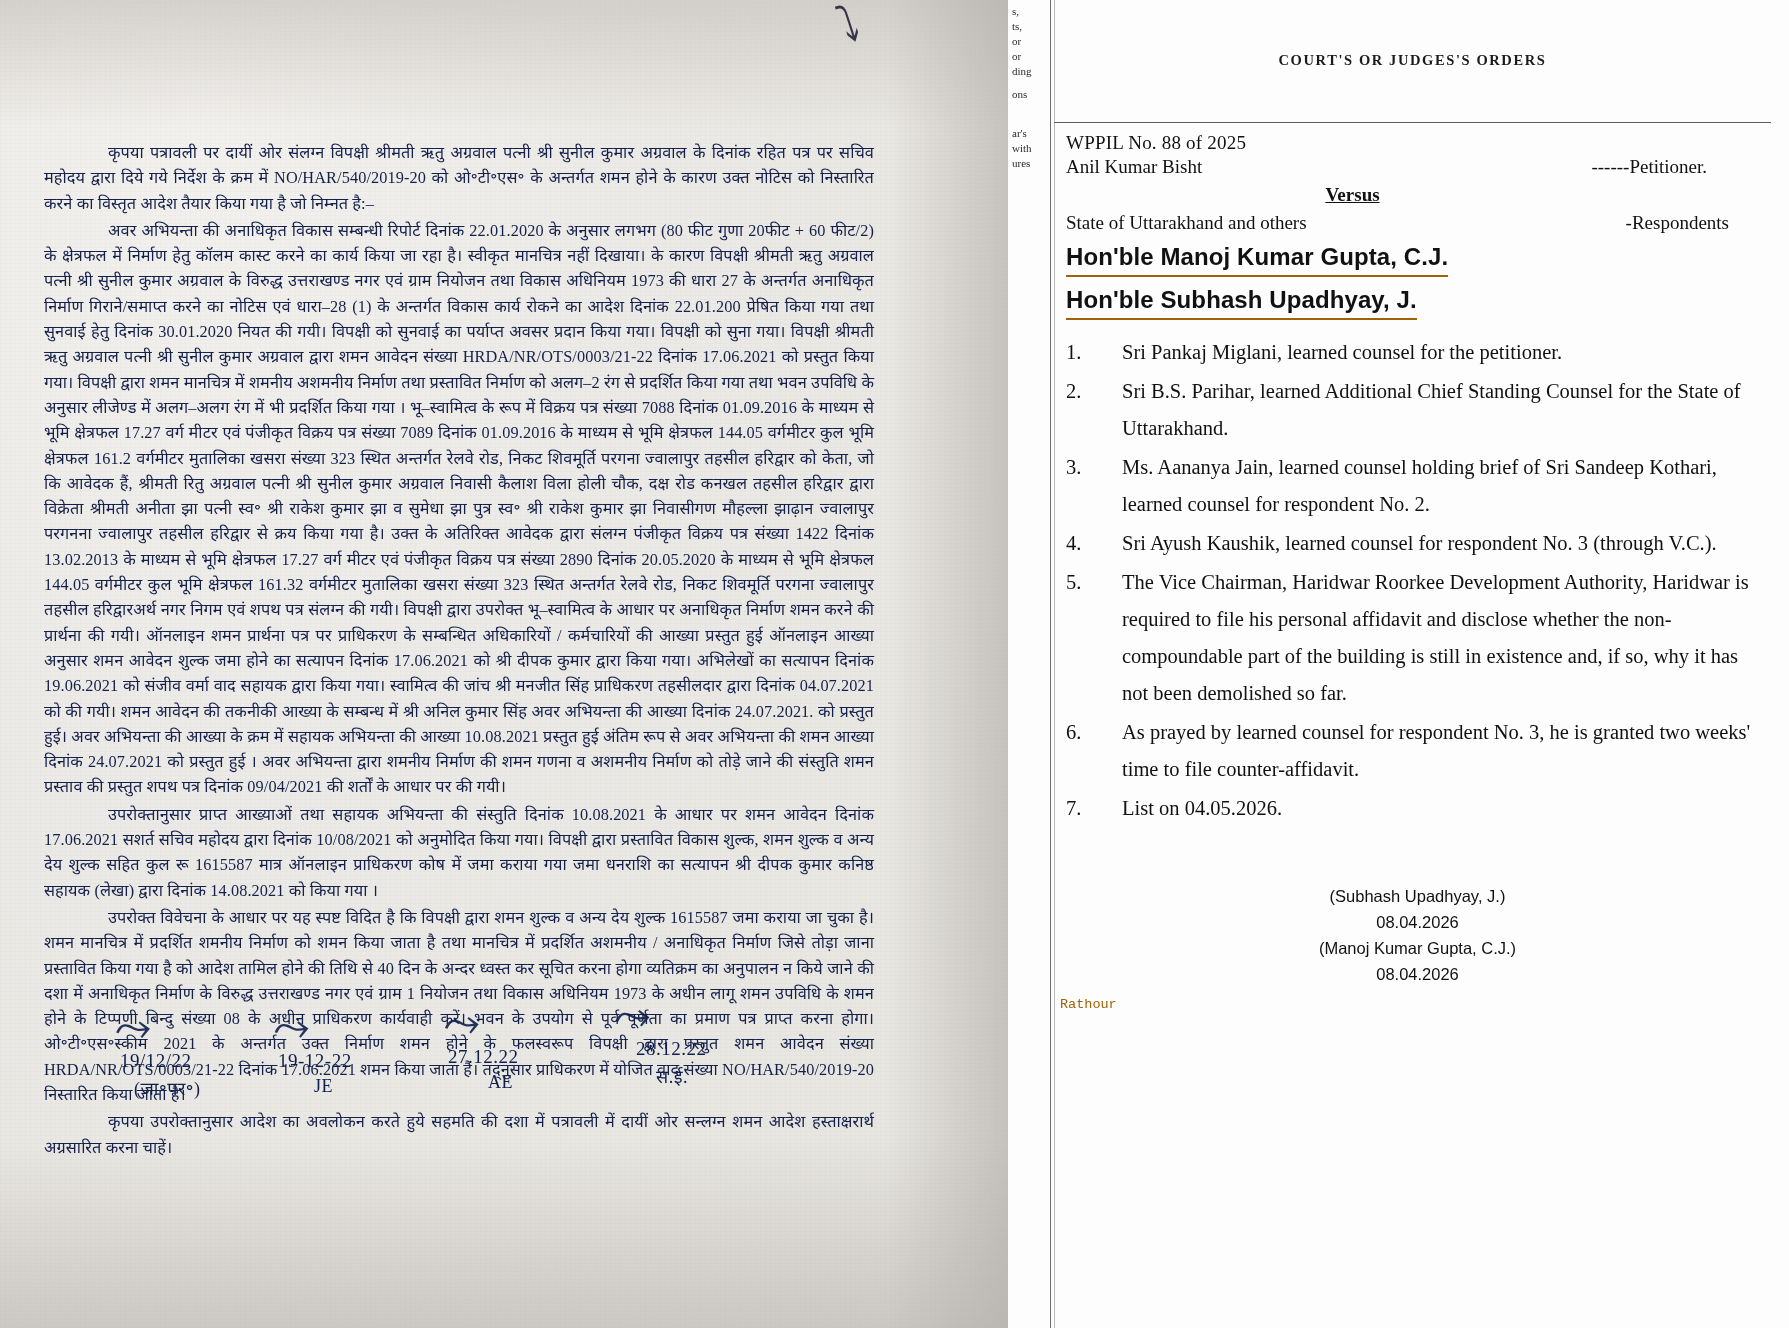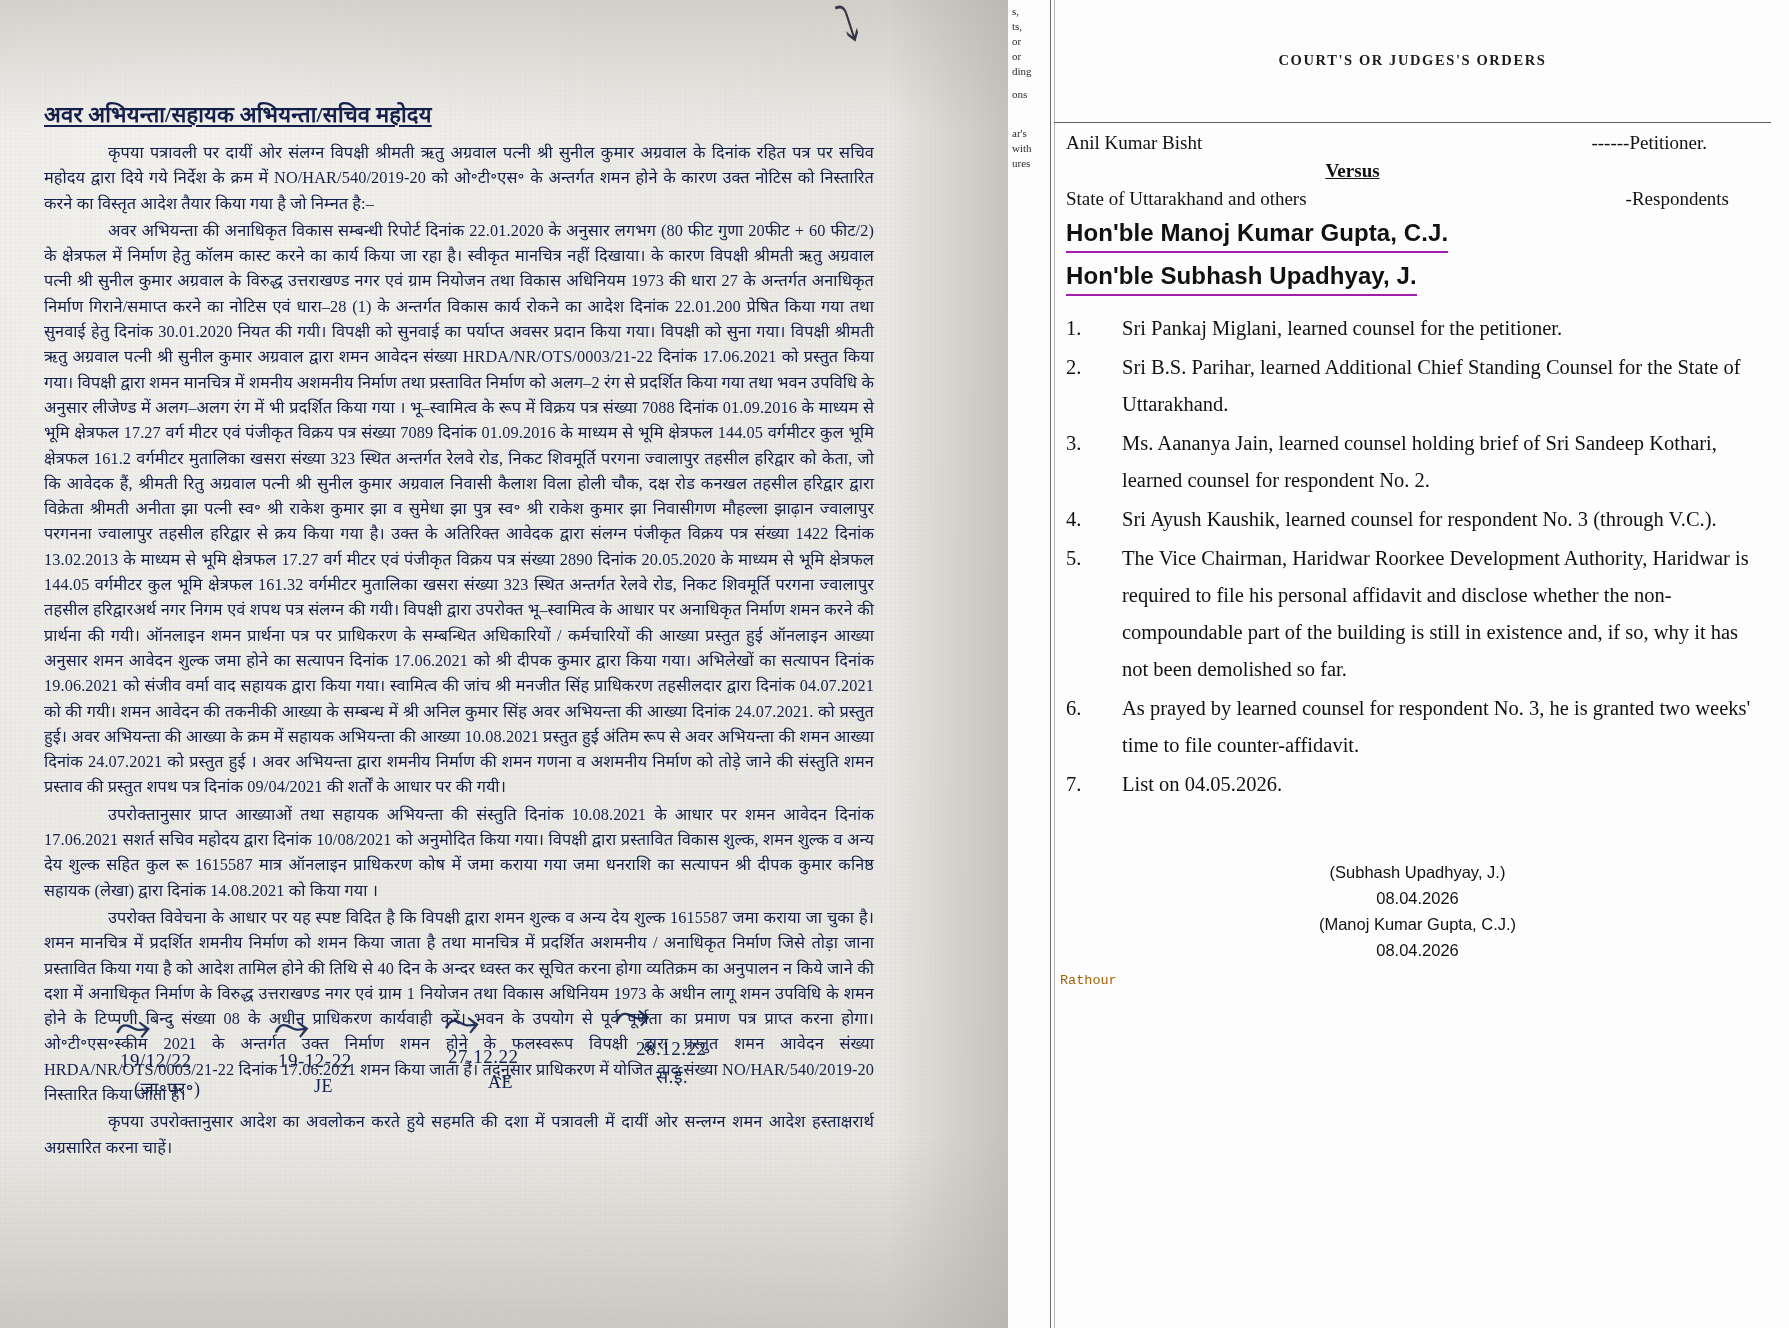--- a/index.html
+++ b/index.html
@@ -221,21 +221,21 @@
     margin: 6px 0 6px 0;
     padding-right: 130px;
     text-decoration: underline;
   }
   .judge {
     font-family: "Liberation Sans", sans-serif;
     font-size: 24px;
     font-weight: 700;
     letter-spacing: .1px;
     margin-top: 6px;
-    border-bottom: 2px solid #a21caf;
+    border-bottom: 2px solid #a16207;
     display: inline-block;
     padding-bottom: 1px;
   }
   .judge-wrap { line-height: 34px; }
   .items {
     margin-top: 14px;
     font-family: "Liberation Serif", serif;
     font-size: 20.5px;
     line-height: 37px;
     color: #111;
@@ -279,21 +279,20 @@
 <div class="page">
 
   <div class="left-doc">
     <div class="paper-noise"></div>
     <div class="paper-shade-top"></div>
     <div class="paper-shade-right"></div>
     <div class="paper-shade-bottom"></div>
 
     <div class="corner-scrawl">⤵</div>
 
-    <div class="hand-title">अवर अभियन्ता/सहायक अभियन्ता/सचिव महोदय</div>
 
     <div class="hand-body">
       <p>कृपया पत्रावली पर दायीं ओर संलग्न विपक्षी श्रीमती ऋतु अग्रवाल पत्नी श्री सुनील कुमार अग्रवाल के दिनांक रहित पत्र पर सचिव महोदय द्वारा दिये गये निर्देश के क्रम में NO/HAR/540/2019-20 को ओ॰टी॰एस॰ के अन्तर्गत शमन होने के कारण उक्त नोटिस को निस्तारित करने का विस्तृत आदेश तैयार किया गया है जो निम्नत है:–</p>
       <p>अवर अभियन्ता की अनाधिकृत विकास सम्बन्धी रिपोर्ट दिनांक 22.01.2020 के अनुसार लगभग (80 फीट गुणा 20फीट + 60 फीट/2) के क्षेत्रफल में निर्माण हेतु कॉलम कास्ट करने का कार्य किया जा रहा है। स्वीकृत मानचित्र नहीं दिखाया। के कारण विपक्षी श्रीमती ऋतु अग्रवाल पत्नी श्री सुनील कुमार अग्रवाल के विरुद्ध उत्तराखण्ड नगर एवं ग्राम नियोजन तथा विकास अधिनियम 1973 की धारा 27 के अन्तर्गत अनाधिकृत निर्माण गिराने/समाप्त करने का नोटिस एवं धारा–28 (1) के अन्तर्गत विकास कार्य रोकने का आदेश दिनांक 22.01.200 प्रेषित किया गया तथा सुनवाई हेतु दिनांक 30.01.2020 नियत की गयी। विपक्षी को सुनवाई का पर्याप्त अवसर प्रदान किया गया। विपक्षी को सुना गया। विपक्षी श्रीमती ऋतु अग्रवाल पत्नी श्री सुनील कुमार अग्रवाल द्वारा शमन आवेदन संख्या HRDA/NR/OTS/0003/21-22 दिनांक 17.06.2021 को प्रस्तुत किया गया। विपक्षी द्वारा शमन मानचित्र में शमनीय अशमनीय निर्माण तथा प्रस्तावित निर्माण को अलग–2 रंग से प्रदर्शित किया गया तथा भवन उपविधि के अनुसार लीजेण्ड में अलग–अलग रंग में भी प्रदर्शित किया गया । भू–स्वामित्व के रूप में विक्रय पत्र संख्या 7088 दिनांक 01.09.2016 के माध्यम से भूमि क्षेत्रफल 17.27 वर्ग मीटर एवं पंजीकृत विक्रय पत्र संख्या 7089 दिनांक 01.09.2016 के माध्यम से भूमि क्षेत्रफल 144.05 वर्गमीटर कुल भूमि क्षेत्रफल 161.2 वर्गमीटर मुतालिका खसरा संख्या 323 स्थित अन्तर्गत रेलवे रोड, निकट शिवमूर्ति परगना ज्वालापुर तहसील हरिद्वार को केता, जो कि आवेदक हैं, श्रीमती रितु अग्रवाल पत्नी श्री सुनील कुमार अग्रवाल निवासी कैलाश विला होली चौक, दक्ष रोड कनखल तहसील हरिद्वार द्वारा विक्रेता श्रीमती अनीता झा पत्नी स्व॰ श्री राकेश कुमार झा व सुमेधा झा पुत्र स्व॰ श्री राकेश कुमार झा निवासीगण मौहल्ला झाढ़ान ज्वालापुर परगनना ज्वालापुर तहसील हरिद्वार से क्रय किया गया है। उक्त के अतिरिक्त आवेदक द्वारा संलग्न पंजीकृत विक्रय पत्र संख्या 1422 दिनांक 13.02.2013 के माध्यम से भूमि क्षेत्रफल 17.27 वर्ग मीटर एवं पंजीकृत विक्रय पत्र संख्या 2890 दिनांक 20.05.2020 के माध्यम से भूमि क्षेत्रफल 144.05 वर्गमीटर कुल भूमि क्षेत्रफल 161.32 वर्गमीटर मुतालिका खसरा संख्या 323 स्थित अन्तर्गत रेलवे रोड, निकट शिवमूर्ति परगना ज्वालापुर तहसील हरिद्वारअर्थ नगर निगम एवं शपथ पत्र संलग्न की गयी। विपक्षी द्वारा उपरोक्त भू–स्वामित्व के आधार पर अनाधिकृत निर्माण शमन करने की प्रार्थना की गयी। ऑनलाइन शमन प्रार्थना पत्र पर प्राधिकरण के सम्बन्धित अधिकारियों / कर्मचारियों की आख्या प्रस्तुत हुई ऑनलाइन आख्या अनुसार शमन आवेदन शुल्क जमा होने का सत्यापन दिनांक 17.06.2021 को श्री दीपक कुमार द्वारा किया गया। अभिलेखों का सत्यापन दिनांक 19.06.2021 को संजीव वर्मा वाद सहायक द्वारा किया गया। स्वामित्व की जांच श्री मनजीत सिंह प्राधिकरण तहसीलदार द्वारा दिनांक 04.07.2021 को की गयी। शमन आवेदन की तकनीकी आख्या के सम्बन्ध में श्री अनिल कुमार सिंह अवर अभियन्ता की आख्या दिनांक 24.07.2021. को प्रस्तुत हुई। अवर अभियन्ता की आख्या के क्रम में सहायक अभियन्ता की आख्या 10.08.2021 प्रस्तुत हुई अंतिम रूप से अवर अभियन्ता की शमन आख्या दिनांक 24.07.2021 को प्रस्तुत हुई । अवर अभियन्ता द्वारा शमनीय निर्माण की शमन गणना व अशमनीय निर्माण को तोड़े जाने की संस्तुति शमन प्रस्ताव की प्रस्तुत शपथ पत्र दिनांक 09/04/2021 की शर्तों के आधार पर की गयी।</p>
       <p>उपरोक्तानुसार प्राप्त आख्याओं तथा सहायक अभियन्ता की संस्तुति दिनांक 10.08.2021 के आधार पर शमन आवेदन दिनांक 17.06.2021 सशर्त सचिव महोदय द्वारा दिनांक 10/08/2021 को अनुमोदित किया गया। विपक्षी द्वारा प्रस्तावित विकास शुल्क, शमन शुल्क व अन्य देय शुल्क सहित कुल रू 1615587 मात्र ऑनलाइन प्राधिकरण कोष में जमा कराया गया जमा धनराशि का सत्यापन श्री दीपक कुमार कनिष्ठ सहायक (लेखा) द्वारा दिनांक 14.08.2021 को किया गया ।</p>
       <p>उपरोक्त विवेचना के आधार पर यह स्पष्ट विदित है कि विपक्षी द्वारा शमन शुल्क व अन्य देय शुल्क 1615587 जमा कराया जा चुका है। शमन मानचित्र में प्रदर्शित शमनीय निर्माण को शमन किया जाता है तथा मानचित्र में प्रदर्शित अशमनीय / अनाधिकृत निर्माण जिसे तोड़ा जाना प्रस्तावित किया गया है को आदेश तामिल होने की तिथि से 40 दिन के अन्दर ध्वस्त कर सूचित करना होगा व्यतिक्रम का अनुपालन न किये जाने की दशा में अनाधिकृत निर्माण के विरुद्ध उत्तराखण्ड नगर एवं ग्राम 1 नियोजन तथा विकास अधिनियम 1973 के अधीन लागू शमन उपविधि के शमन होने के टिप्पणी बिन्दु संख्या 08 के अधीन प्राधिकरण कार्यवाही करें। भवन के उपयोग से पूर्व पूर्णता का प्रमाण पत्र प्राप्त करना होगा। ओ॰टी॰एस॰स्कीम 2021 के अन्तर्गत उक्त निर्माण शमन होने के फलस्वरूप विपक्षी द्वारा प्रस्तुत शमन आवेदन संख्या HRDA/NR/OTS/0003/21-22 दिनांक 17.06.2021 शमन किया जाता है। तद्नुसार प्राधिकरण में योजित वाद संख्या NO/HAR/540/2019-20 निस्तारित किया जाता है।</p>
       <p>कृपया उपरोक्तानुसार आदेश का अवलोकन करते हुये सहमति की दशा में पत्रावली में दायीं ओर सन्लग्न शमन आदेश हस्ताक्षरार्थ अग्रसारित करना चाहें।</p>
     </div>
 
     <div class="sign-row">
@@ -335,20 +334,21 @@
       <div>ures</div>
     </div>
 
     <div class="vrule"></div>
     <div class="vrule2"></div>
     <div class="hrule"></div>
 
     <div class="col-head">COURT'S OR JUDGES'S ORDERS</div>
 
     <div class="order-area">
+      <div class="case-no">WPPIL No. 88 of 2025</div>
 
       <div class="party-line">
         <span>Anil Kumar Bisht</span>
         <span style="padding-right:62px;">------Petitioner.</span>
       </div>
 
       <div class="versus">Versus</div>
 
       <div class="party-line">
         <span>State of Uttarakhand and others</span>

